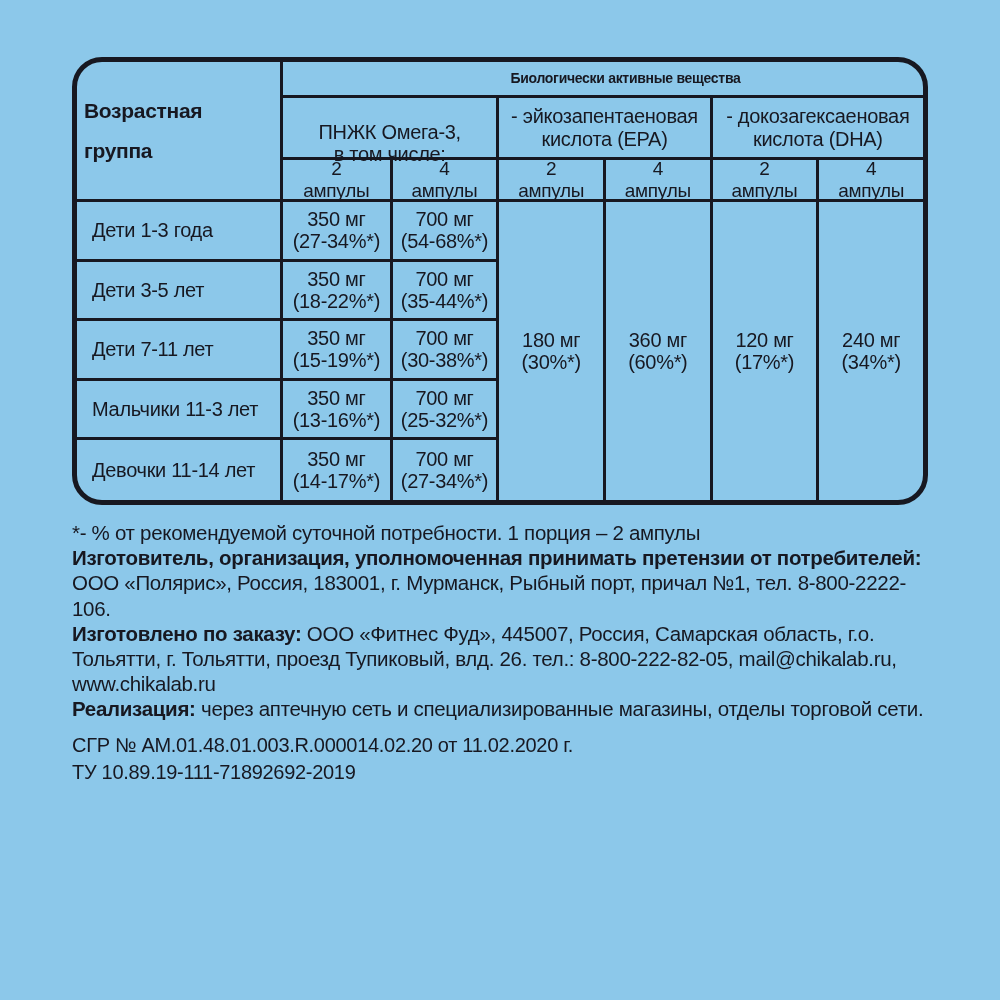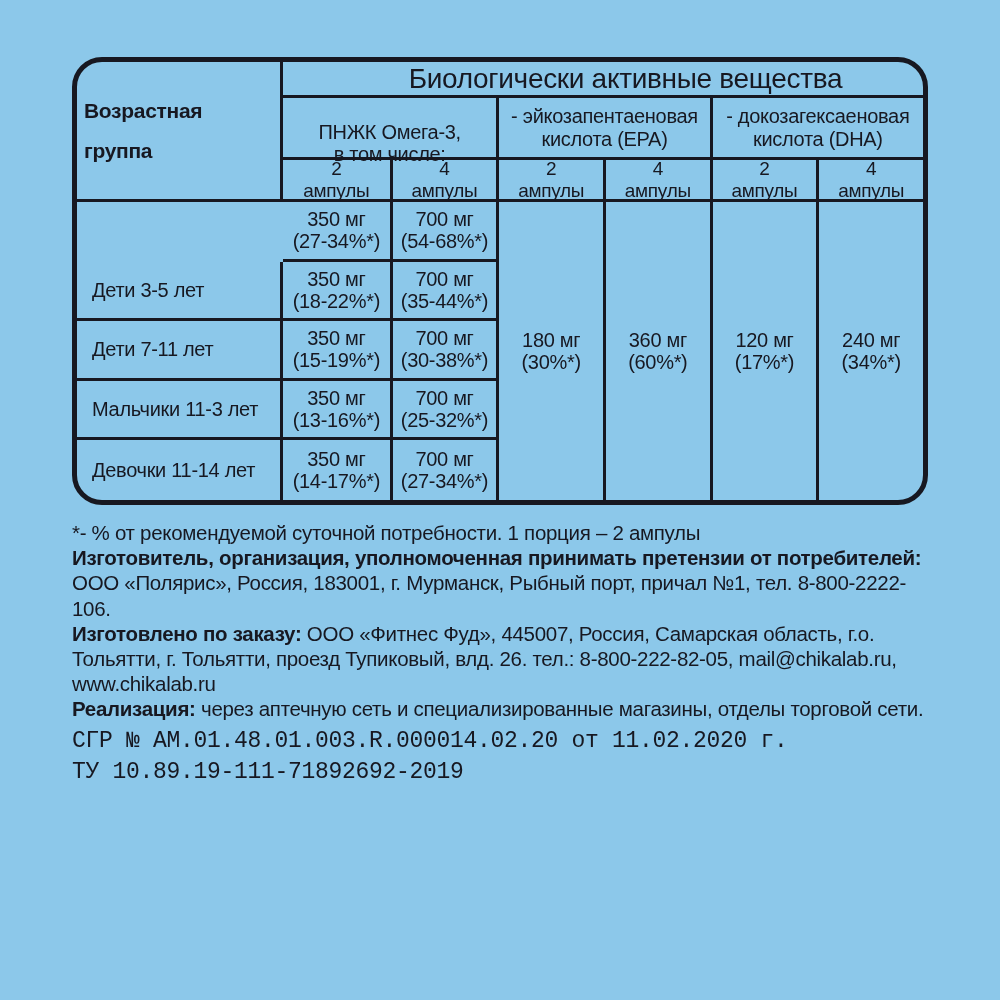--- a/index.html
+++ b/index.html
@@ -40,21 +40,21 @@
   .bb{border-bottom:3px solid var(--ink);}
   .br{border-right:3px solid var(--ink);}
   .corner{
     grid-row:1/4;grid-column:1/2;
     align-items:flex-start;text-align:left;
     padding-left:7px;
     font-weight:bold;font-size:21px;line-height:1.9;
   }
   .topHeader{
     grid-row:1/2;grid-column:2/8;
-    font-weight:normal;font-size:28px;padding-left:48px;
+    font-weight:bold;font-size:14px;padding-left:48px;
   }
   .grp-pnzh{grid-row:2/3;grid-column:2/4;margin-top:31px;}
   .grp-epa{grid-row:2/3;grid-column:4/6;}
   .grp-dha{grid-row:2/3;grid-column:6/8;}
   .amp{font-size:19px;}
   .age{
     align-items:flex-start;text-align:left;
     justify-content:center;
     padding-left:15px;font-size:20px;
   }
@@ -63,22 +63,22 @@
   .merged-dha2{grid-row:4/9;grid-column:6/7;}
   .merged-dha4{grid-row:4/9;grid-column:7/8;}
   
   .footnotes{
     position:absolute;left:72px;top:520px;width:862px;
     font-size:20.5px;line-height:1.23;
   }
   .footnotes p{margin:0;}
   .footnotes b{font-weight:bold;}
   .reg{
-    margin-top:4px;
-    font-size:23px;line-height:1.35;font-family:Liberation Mono, monospace;
+    margin-top:10px;
+    font-size:20px;line-height:1.35;
   }
 </style>
 </head>
 <body>
 
 <div class="tbl">
 
   <div class="cell corner br bb">
     <span>Возрастная</span>
     <span>группа</span>
@@ -117,20 +117,21 @@
   </div>
   <div class="cell amp bl bb" style="grid-row:3;grid-column:6">
     <span>2</span>
       <span>ампулы</span>
   </div>
   <div class="cell amp bl bb" style="grid-row:3;grid-column:7">
     <span>4</span>
       <span>ампулы</span>
   </div>
 
+  <div class="cell age br bb" style="grid-row:4;grid-column:1">Дети 1-3 года</div>
   <div class="cell bb" style="grid-row:4;grid-column:2">
     <span>350 мг</span>
       <span>(27-34%*)</span>
   </div>
   <div class="cell bl bb" style="grid-row:4;grid-column:3">
     <span>700 мг</span>
       <span>(54-68%*)</span>
   </div>
 
   <div class="cell age br bb" style="grid-row:5;grid-column:1">Дети 3-5 лет</div>

